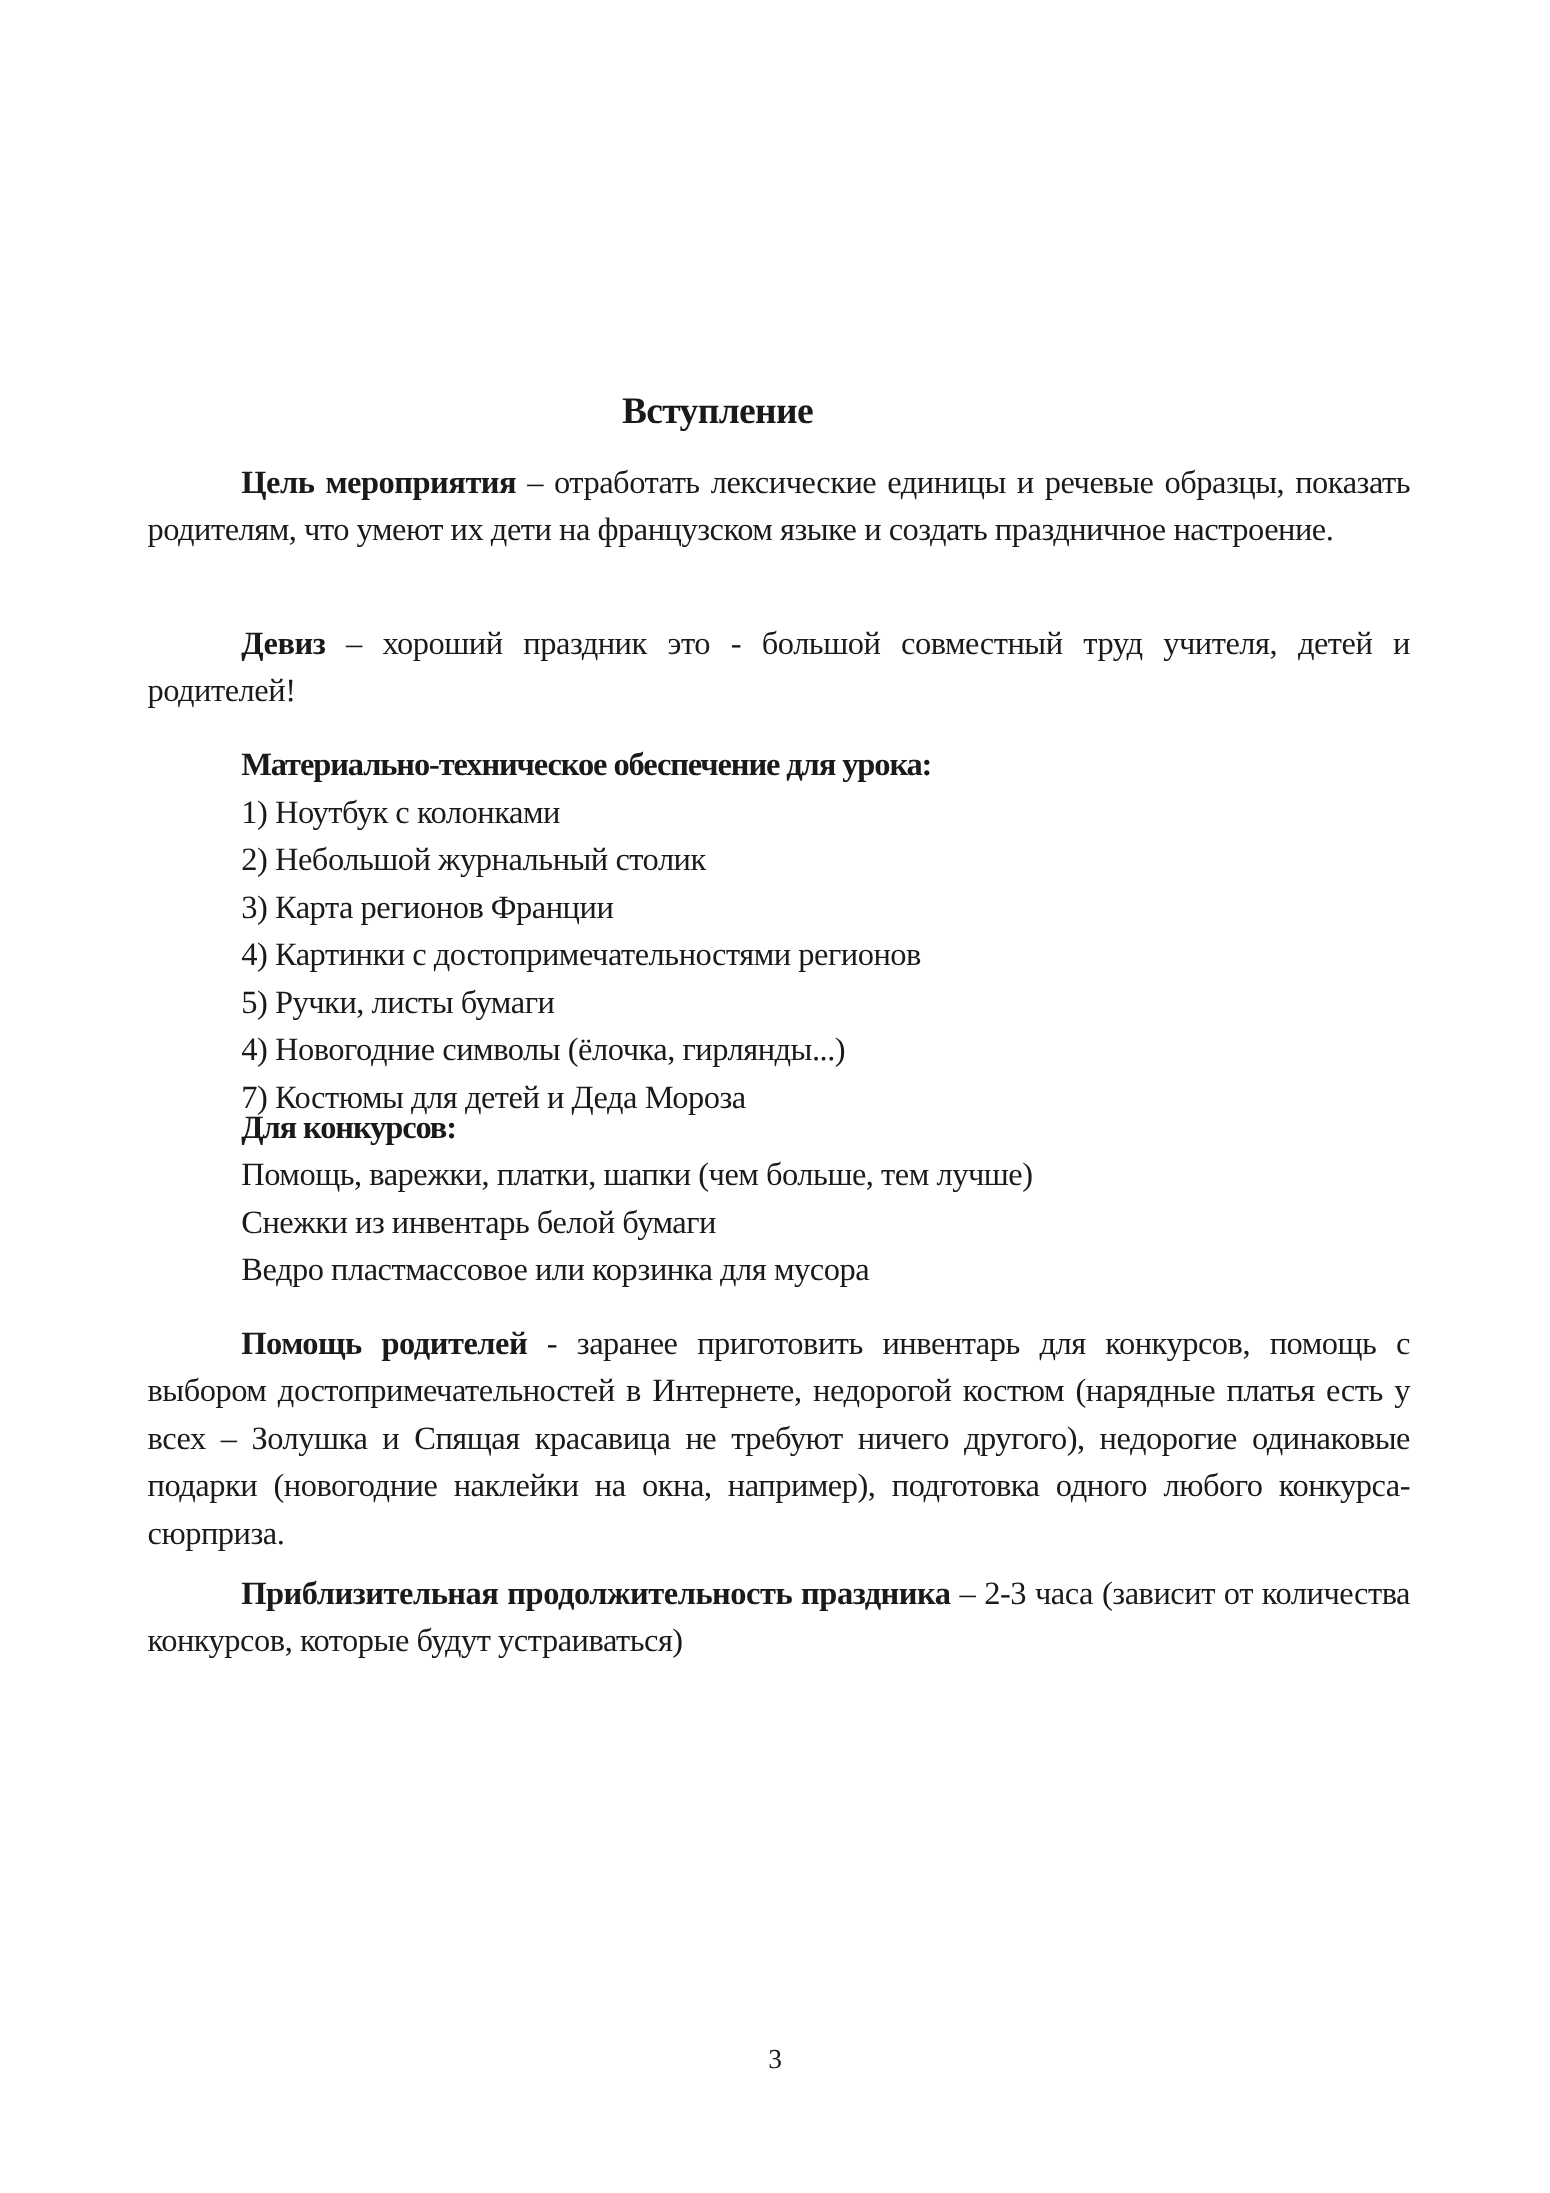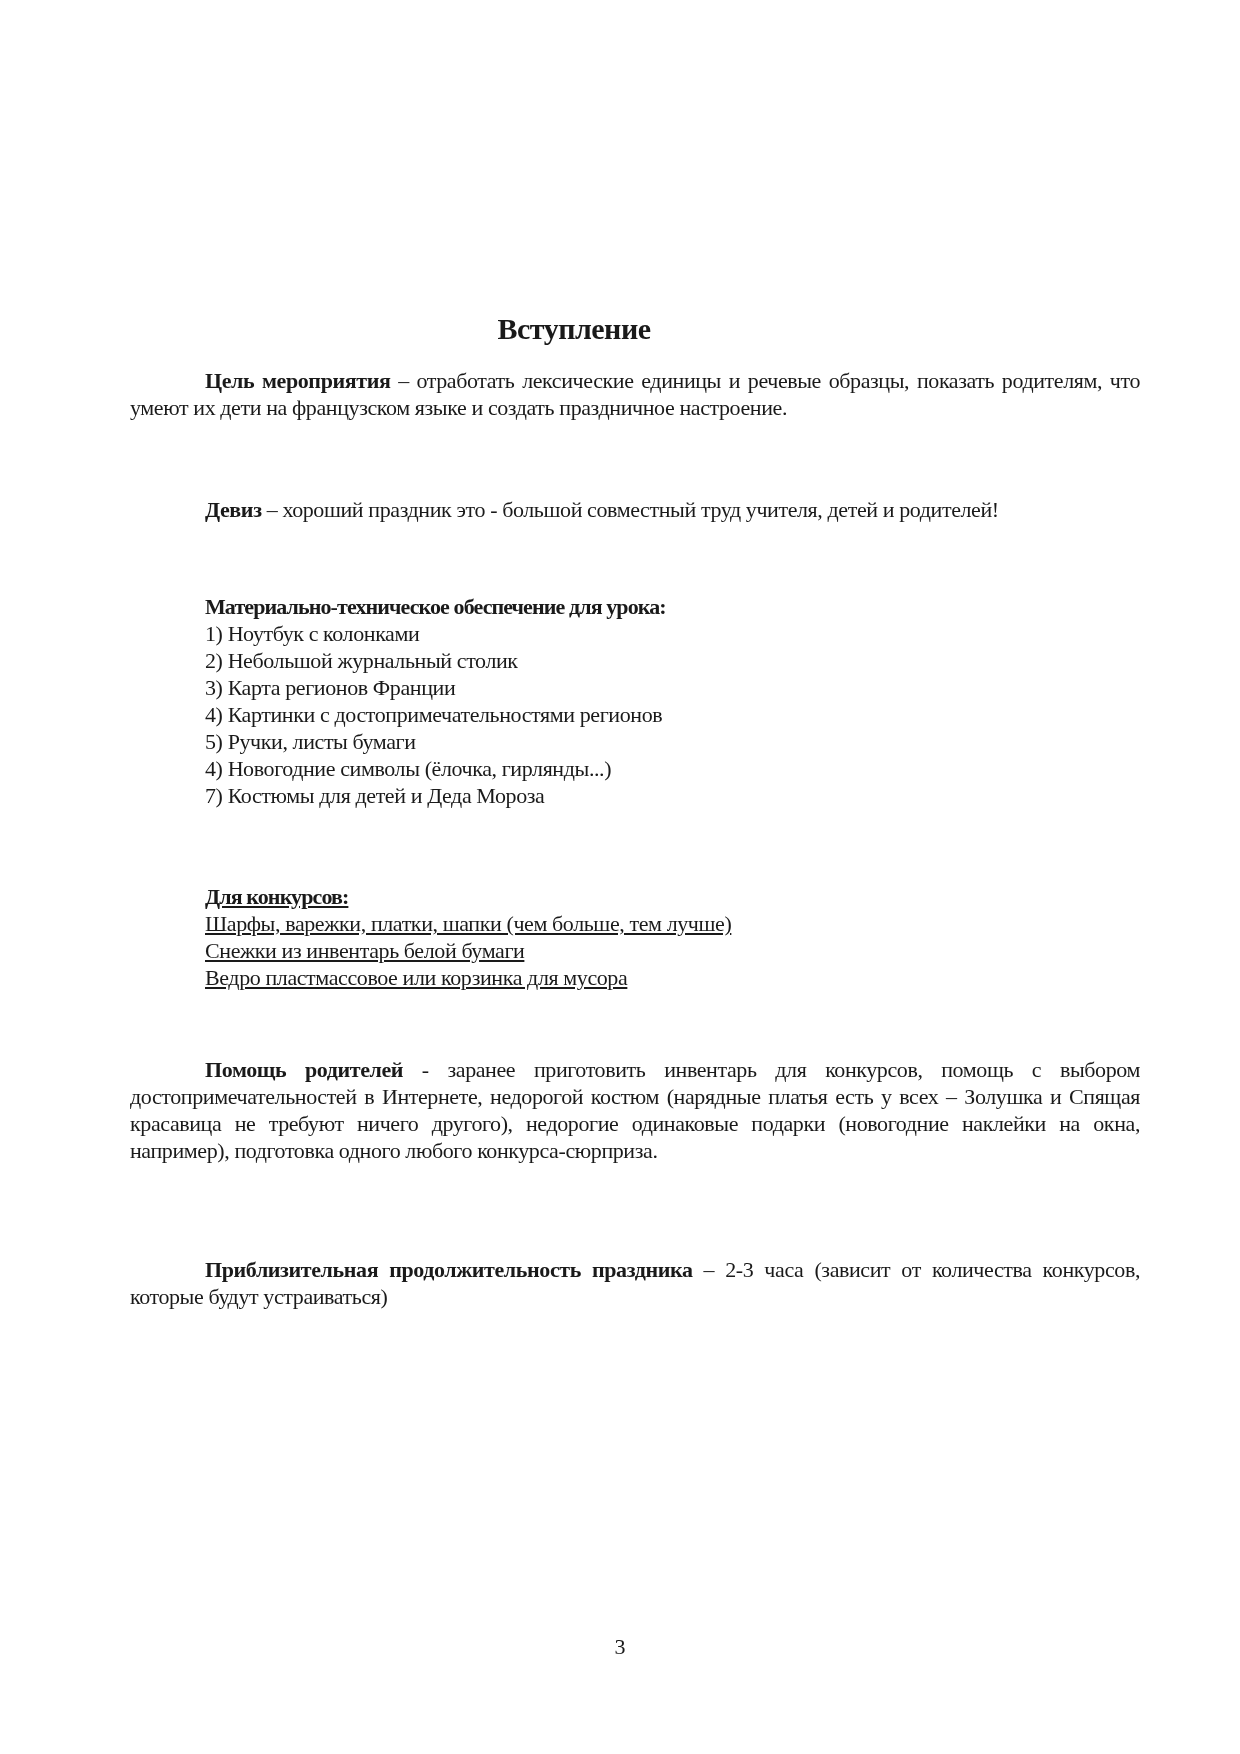--- a/index.html
+++ b/index.html
@@ -6,33 +6,33 @@
     body {
       width: 1240px; height: 1754px; position: relative; overflow: hidden;
       font-family: "Liberation Serif", serif; color: #1a1a1a;
     }
     .page-title {
       position: absolute; top: 292px; left: 0; width: 1148px;
       text-align: center; font-size: 30px; font-weight: bold;
       letter-spacing: -0.5px;
     }
     .block {
-      position: absolute; left: 130px; width: 1010px;
-      font-size: 22px; line-height: 27px;
+      position: absolute; left: 118px; width: 1010px;
+      font-size: 26px; line-height: 38px;
       letter-spacing: -0.4px;
     }
     .para { text-align: justify; text-indent: 75px; margin: 0; }
     .para b { font-weight: bold; }
     .list { margin: 0; padding-left: 75px; }
     .list div { white-space: nowrap; }
     .list .head { font-weight: bold; letter-spacing: -0.9px; }
     #goal { top: 367px; }
     #motto { top: 496px; }
     #materials { top: 593px; }
-    #contests { top: 883px; text-decoration: underline; }
+    #contests { top: 883px; }
     #help { top: 1056px; }
     #duration { top: 1256px; }
     .page-number {
       position: absolute; top: 1634px; left: 0; width: 1240px;
       text-align: center; font-size: 22px;
     }
   </style>
 </head>
 <body>
 
@@ -55,21 +55,21 @@
     <div>4) Картинки с достопримечательностями регионов</div>
     <div>5) Ручки, листы бумаги</div>
     <div>4) Новогодние символы (ёлочка, гирлянды...)</div>
     <div>7) Костюмы для детей и Деда Мороза</div>
   </div>
 </div>
 
 <div class="block" id="contests">
   <div class="list">
     <div class="head">Для конкурсов:</div>
-    <div>Шарфы, варежки, платки, шапки (чем больше, тем лучше)</div>
+    <div>Помощь, варежки, платки, шапки (чем больше, тем лучше)</div>
     <div>Снежки из инвентарь белой бумаги</div>
     <div>Ведро пластмассовое или корзинка для мусора</div>
   </div>
 </div>
 
 <div class="block" id="help">
   <p class="para"><b>Помощь родителей</b><span> - заранее приготовить инвентарь для конкурсов, помощь с выбором достопримечательностей в Интернете, недорогой костюм (нарядные платья есть у всех – Золушка и Спящая красавица не требуют ничего другого), недорогие одинаковые подарки (новогодние наклейки на окна, например), подготовка одного любого конкурса-сюрприза.</span></p>
 </div>
 
 <div class="block" id="duration">

